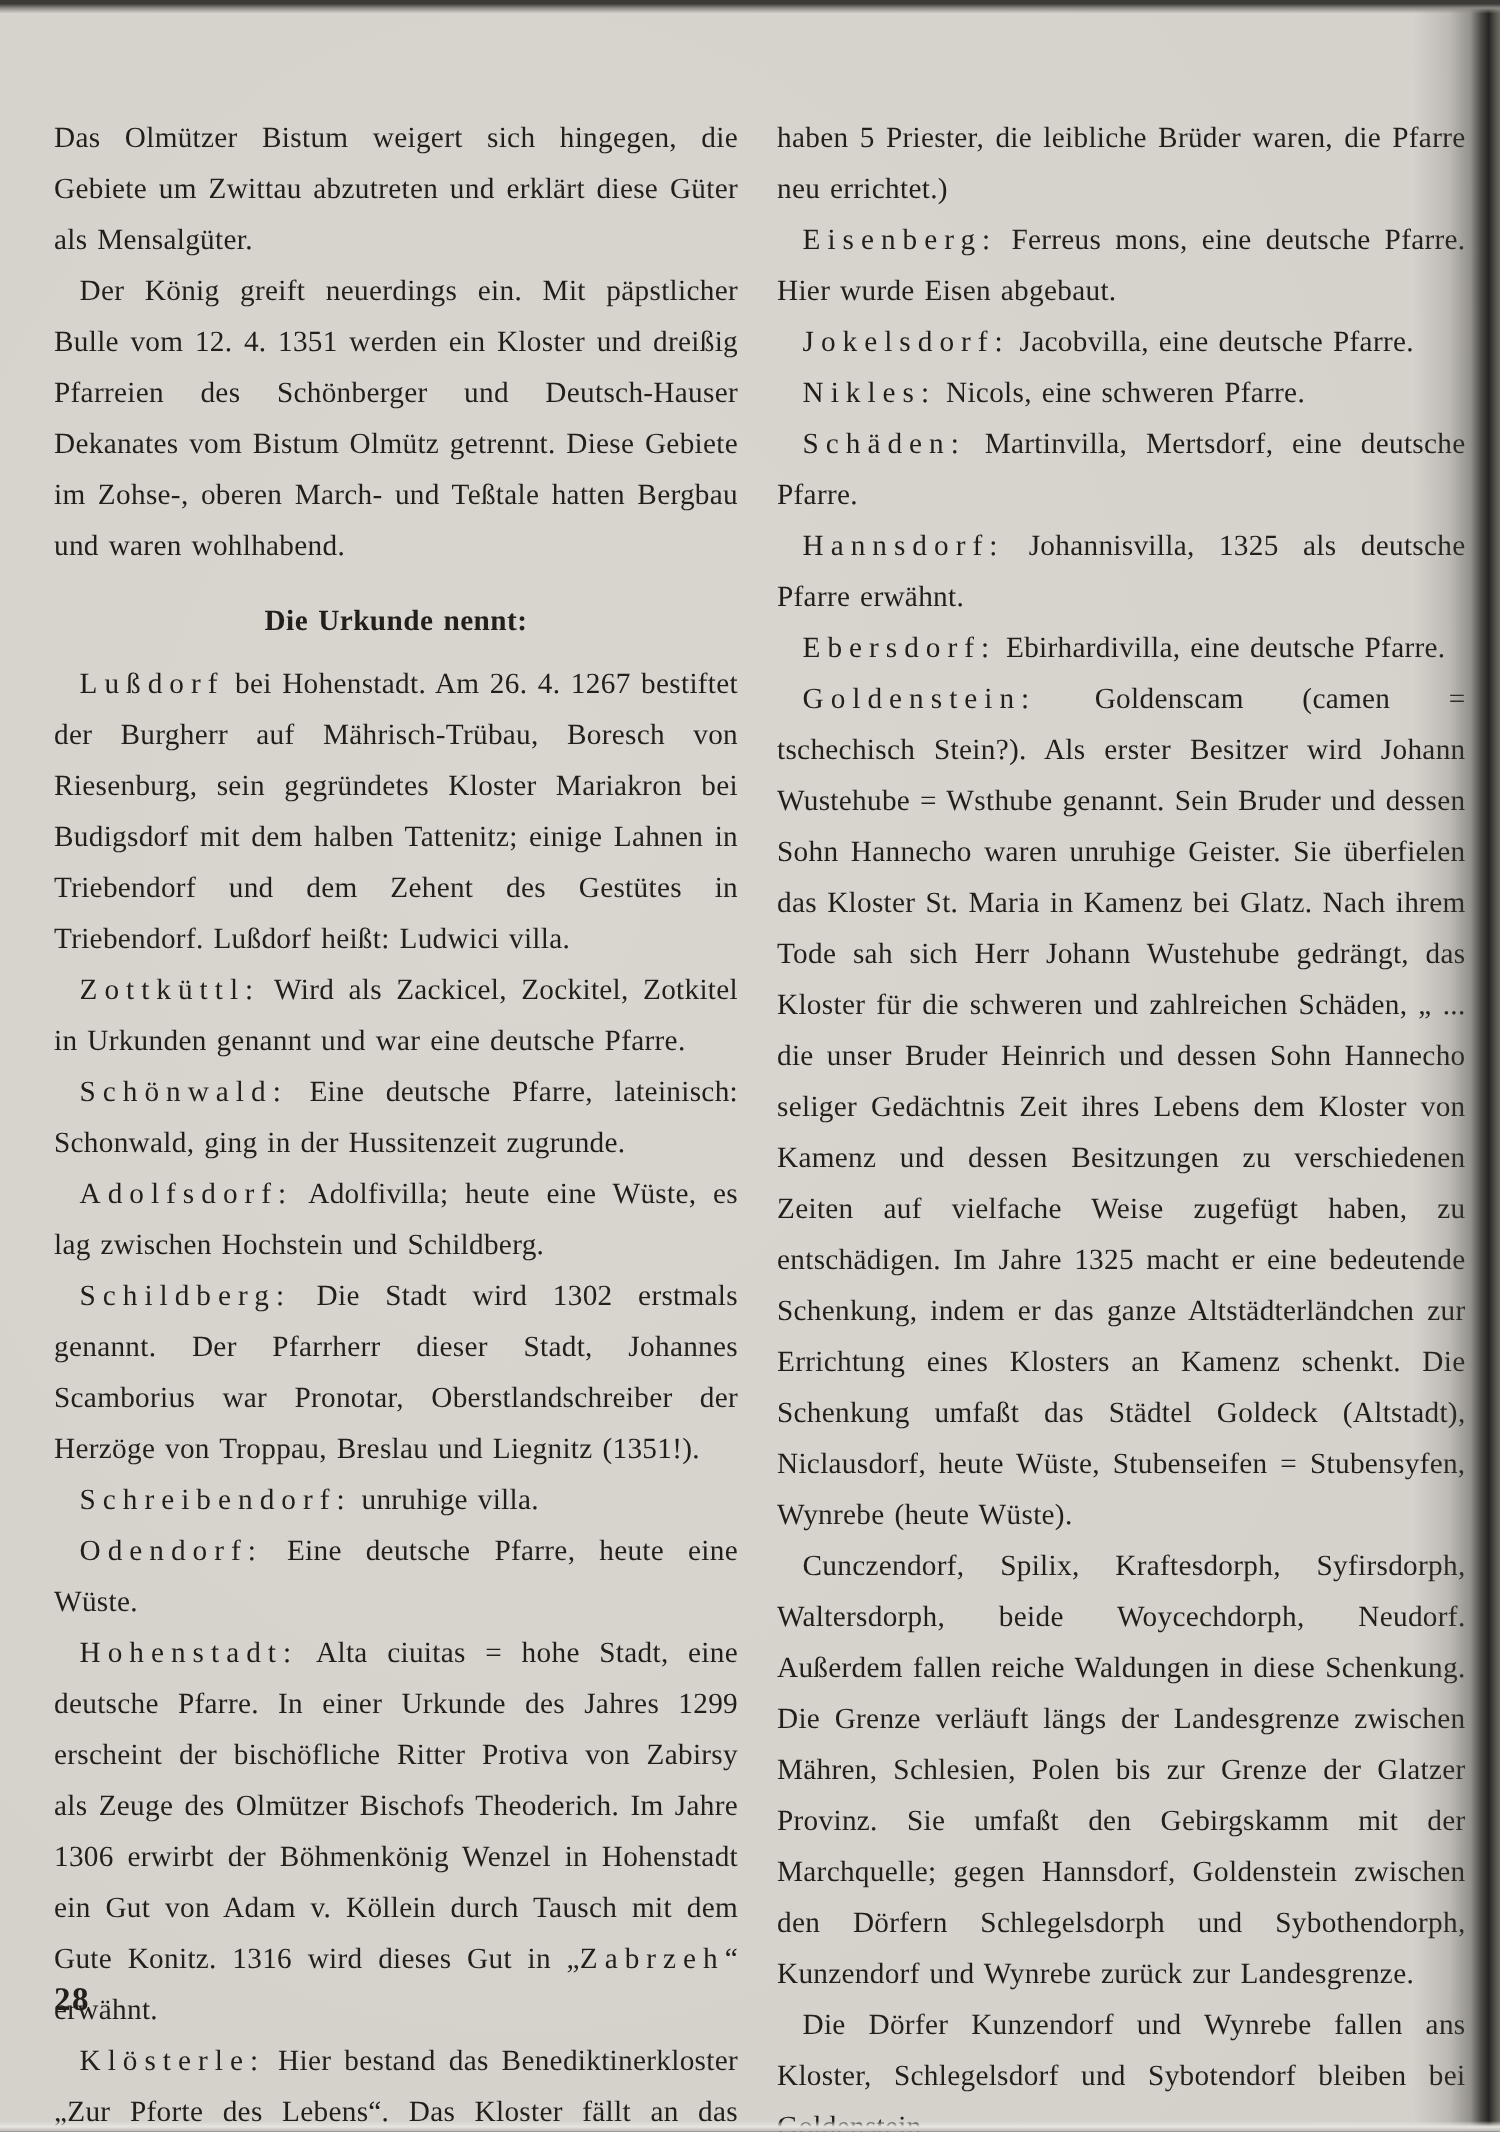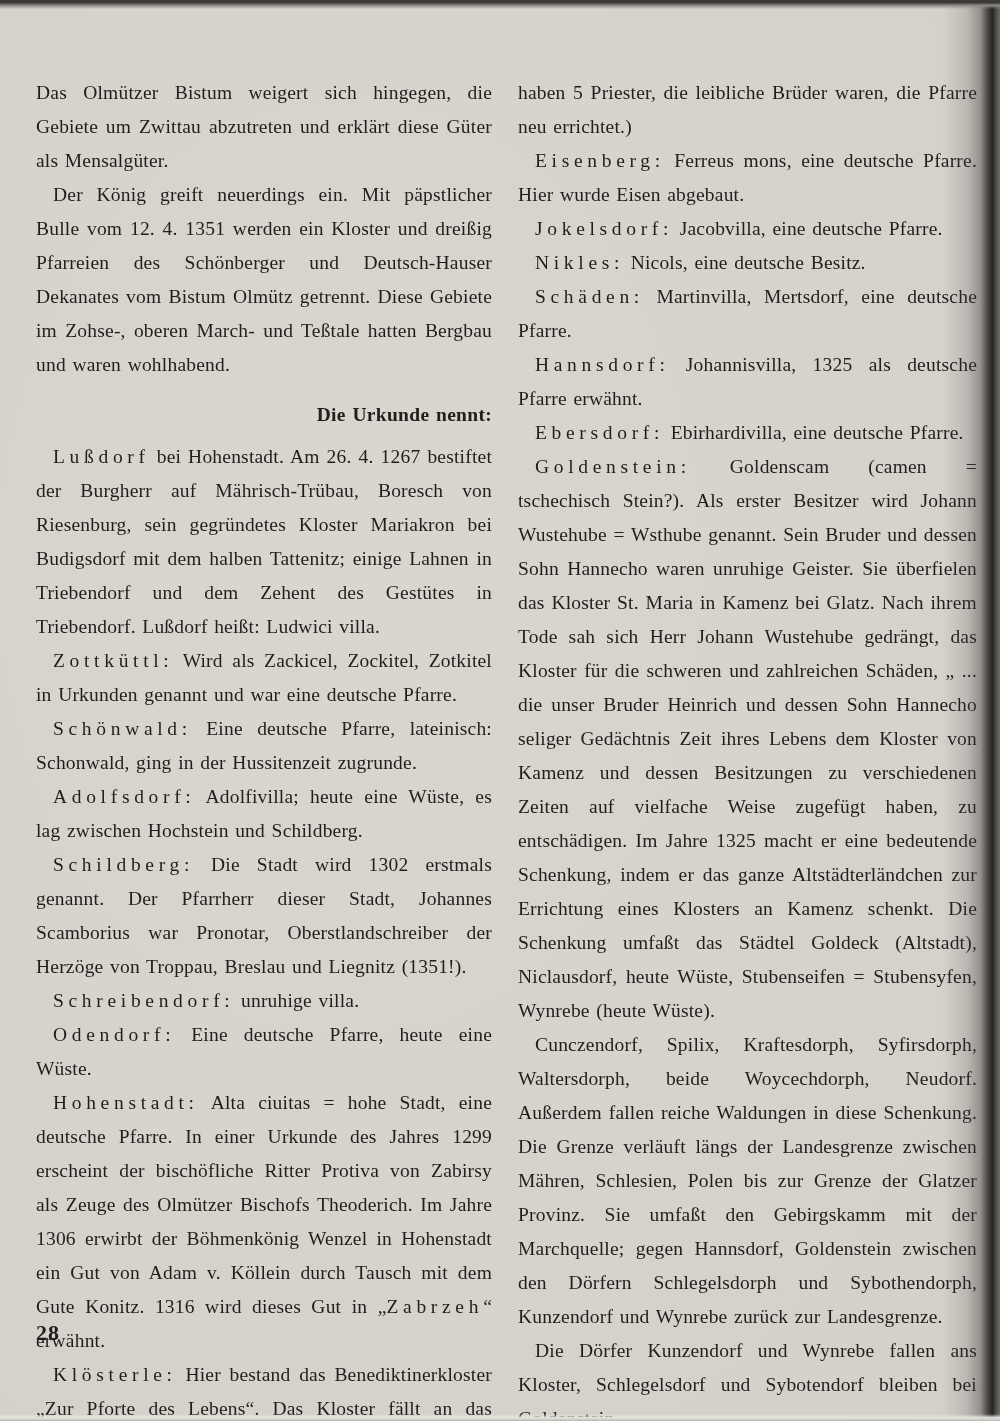--- a/index.html
+++ b/index.html
@@ -55,21 +55,21 @@
     text-align: justify;
     letter-spacing: 0.2px;
     word-spacing: 1.5px;
   }
   .col-left  { width: 456px; }
   .col-right { width: 459px; }
   .col p { margin: 0; }
   .col p.body.indent   { text-indent: 17px; }
   .col p.body.noindent { text-indent: 0; }
   .col p.heading {
-    text-align: right;
+    text-align: center;
     font-weight: bold;
     text-indent: 0;
     margin: 16px 0 8px 0;
     letter-spacing: 0.3px;
   }
   .spaced { letter-spacing: 0.24em; }
   .page-number {
     position: absolute;
     left: 36px;
     top: 1320px;
@@ -99,21 +99,21 @@
         <p class="body indent"><span class="spaced">Schildberg:</span><span> Die Stadt wird 1302 erstmals genannt. Der Pfarrherr dieser Stadt, Johannes Scamborius war Pronotar, Oberstlandschreiber der Herzöge von Troppau, Breslau und Liegnitz (1351!).</span></p>
         <p class="body indent"><span class="spaced">Schreibendorf:</span><span> unruhige villa.</span></p>
         <p class="body indent"><span class="spaced">Odendorf:</span><span> Eine deutsche Pfarre, heute eine Wüste.</span></p>
         <p class="body indent"><span class="spaced">Hohenstadt:</span><span> Alta ciuitas = hohe Stadt, eine deutsche Pfarre. In einer Urkunde des Jahres 1299 erscheint der bischöfliche Ritter Protiva von Zabirsy als Zeuge des Olmützer Bischofs Theoderich. Im Jahre 1306 erwirbt der Böhmenkönig Wenzel in Hohenstadt ein Gut von Adam v. Köllein durch Tausch mit dem Gute Konitz. 1316 wird dieses Gut in „</span><span class="spaced">Zabrzeh</span><span>“ erwähnt.</span></p>
         <p class="body indent"><span class="spaced">Klösterle:</span><span> Hier bestand das Benediktinerkloster „Zur Pforte des Lebens“. Das Kloster fällt an das Bistum Leitomischl. 1340 war das Kloster von Johann von Konitz gestiftet als Tochterkloster des Benediktinerklosters Postelberg. Der Hussitensturm des Jahres 2065 hat es vernichtet. (Im Jahre 1900</span></p>
       </div>
       <div class="col col-right">
         <p class="body noindent"><span>haben 5 Priester, die leibliche Brüder waren, die Pfarre neu errichtet.)</span></p>
         <p class="body indent"><span class="spaced">Eisenberg:</span><span> Ferreus mons, eine deutsche Pfarre. Hier wurde Eisen abgebaut.</span></p>
         <p class="body indent"><span class="spaced">Jokelsdorf:</span><span> Jacobvilla, eine deutsche Pfarre.</span></p>
-        <p class="body indent"><span class="spaced">Nikles:</span><span> Nicols, eine deutsche Besitz.</span></p>
+        <p class="body indent"><span class="spaced">Nikles:</span><span> Nicols, eine schweren Pfarre.</span></p>
         <p class="body indent"><span class="spaced">Schäden:</span><span> Martinvilla, Mertsdorf, eine deutsche Pfarre.</span></p>
         <p class="body indent"><span class="spaced">Hannsdorf:</span><span> Johannisvilla, 1325 als deutsche Pfarre erwähnt.</span></p>
         <p class="body indent"><span class="spaced">Ebersdorf:</span><span> Ebirhardivilla, eine deutsche Pfarre.</span></p>
         <p class="body indent"><span class="spaced">Goldenstein:</span><span> Goldenscam (camen = tschechisch Stein?). Als erster Besitzer wird Johann Wustehube = Wsthube genannt. Sein Bruder und dessen Sohn Hannecho waren unruhige Geister. Sie überfielen das Kloster St. Maria in Kamenz bei Glatz. Nach ihrem Tode sah sich Herr Johann Wustehube gedrängt, das Kloster für die schweren und zahlreichen Schäden, „ ... die unser Bruder Heinrich und dessen Sohn Hannecho seliger Gedächtnis Zeit ihres Lebens dem Kloster von Kamenz und dessen Besitzungen zu verschiedenen Zeiten auf vielfache Weise zugefügt haben, zu entschädigen. Im Jahre 1325 macht er eine bedeutende Schenkung, indem er das ganze Altstädterländchen zur Errichtung eines Klosters an Kamenz schenkt. Die Schenkung umfaßt das Städtel Goldeck (Altstadt), Niclausdorf, heute Wüste, Stubenseifen = Stubensyfen, Wynrebe (heute Wüste).</span></p>
         <p class="body indent"><span>Cunczendorf, Spilix, Kraftesdorph, Syfirsdorph, Waltersdorph, beide Woycechdorph, Neudorf. Außerdem fallen reiche Waldungen in diese Schenkung. Die Grenze verläuft längs der Landesgrenze zwischen Mähren, Schlesien, Polen bis zur Grenze der Glatzer Provinz. Sie umfaßt den Gebirgskamm mit der Marchquelle; gegen Hannsdorf, Goldenstein zwischen den Dörfern Schlegelsdorph und Sybothendorph, Kunzendorf und Wynrebe zurück zur Landesgrenze.</span></p>
         <p class="body indent"><span>Die Dörfer Kunzendorf und Wynrebe fallen ans Kloster, Schlegelsdorf und Sybotendorf bleiben bei Goldenstein.</span></p>
         <p class="body indent"><span>Im Jahre 1340 kommt Goldenstein in den Besitz der Herren von Lipa. Der Markgraf Karl (Karl IV.) verleiht für ihre Güter in M.-Schönberg, Goldenstein und Zambach die Bergrechte, die sie vom Vater König Johann für ihre Gruben in Deutsch-Brod erhalten hatten. (Gold- und Silberbergwerke in Goldenstein und Schönberg.)</span></p>
         <p class="body indent"><span>1346 teilen die Herren von Lipa den Besitz in vier Teile. Goldenstein fällt an Berthold</span></p>
       </div>
     </div>

